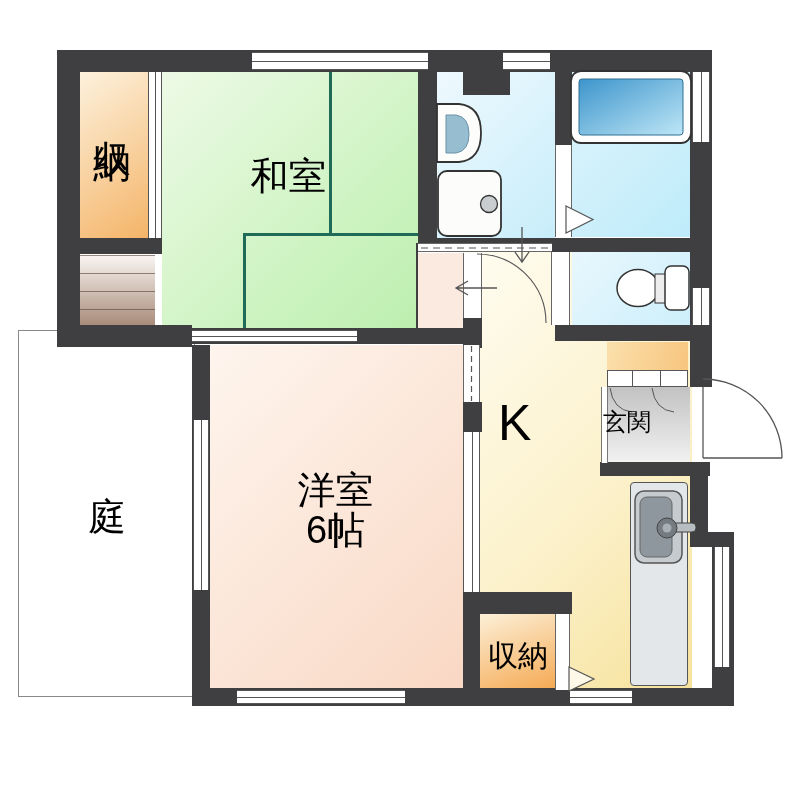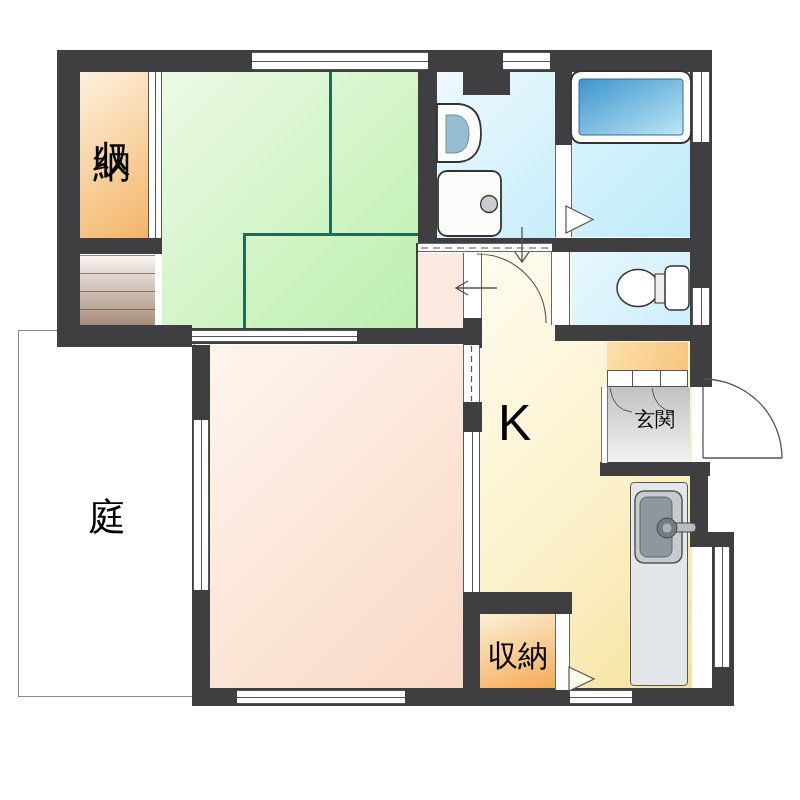--- a/index.html
+++ b/index.html
@@ -144,24 +144,29 @@
 
     <path d="M522,227 L522,261 M515,252 L522,262 L529,252" fill="none" stroke="#555" stroke-width="1.3"></path>
     <path d="M497,288 L457,288 M468,281 L456,288 L468,295" fill="none" stroke="#555" stroke-width="1.3"></path>
     <path d="M566,206 L593,219.5 L566,233 Z" fill="#fff" stroke="#555" stroke-width="1.2"></path>
     <path d="M569,667 L594,679 L569,691 Z" fill="#FDF8E8" stroke="#555" stroke-width="1.2"></path>
   </svg>
 
   <div class="lbl vtext" style="left:86px;top:110px;font-size:38px;">収納</div>
 
   <div class="lbl center" style="left:196px;top:156px;width:185px;font-size:38px;line-height:40px;">
+    <span style="position:static;display:block;">和室</span>
   </div>
 
+  <div class="lbl center" style="left:243px;top:470px;width:185px;font-size:38px;line-height:40px;">
+    <span style="position:static;display:block;">洋室</span>
+    <span style="position:static;display:block;">6帖</span>
+  </div>
 
   <div class="lbl" style="left:88px;top:492px;font-size:38px;">庭</div>
 
   <div class="lbl" style="left:498px;top:398px;font-size:50px;line-height:50px;">K</div>
 
-  <div class="lbl center" style="left:616px;top:406px;width:78px;font-size:20px;">玄関</div>
+  <div class="lbl center" style="left:588px;top:406px;width:78px;font-size:24px;">玄関</div>
 
   <div class="lbl center" style="left:478px;top:636px;width:80px;font-size:30px;">収納</div>
 
 </div>
 
 </body></html>

